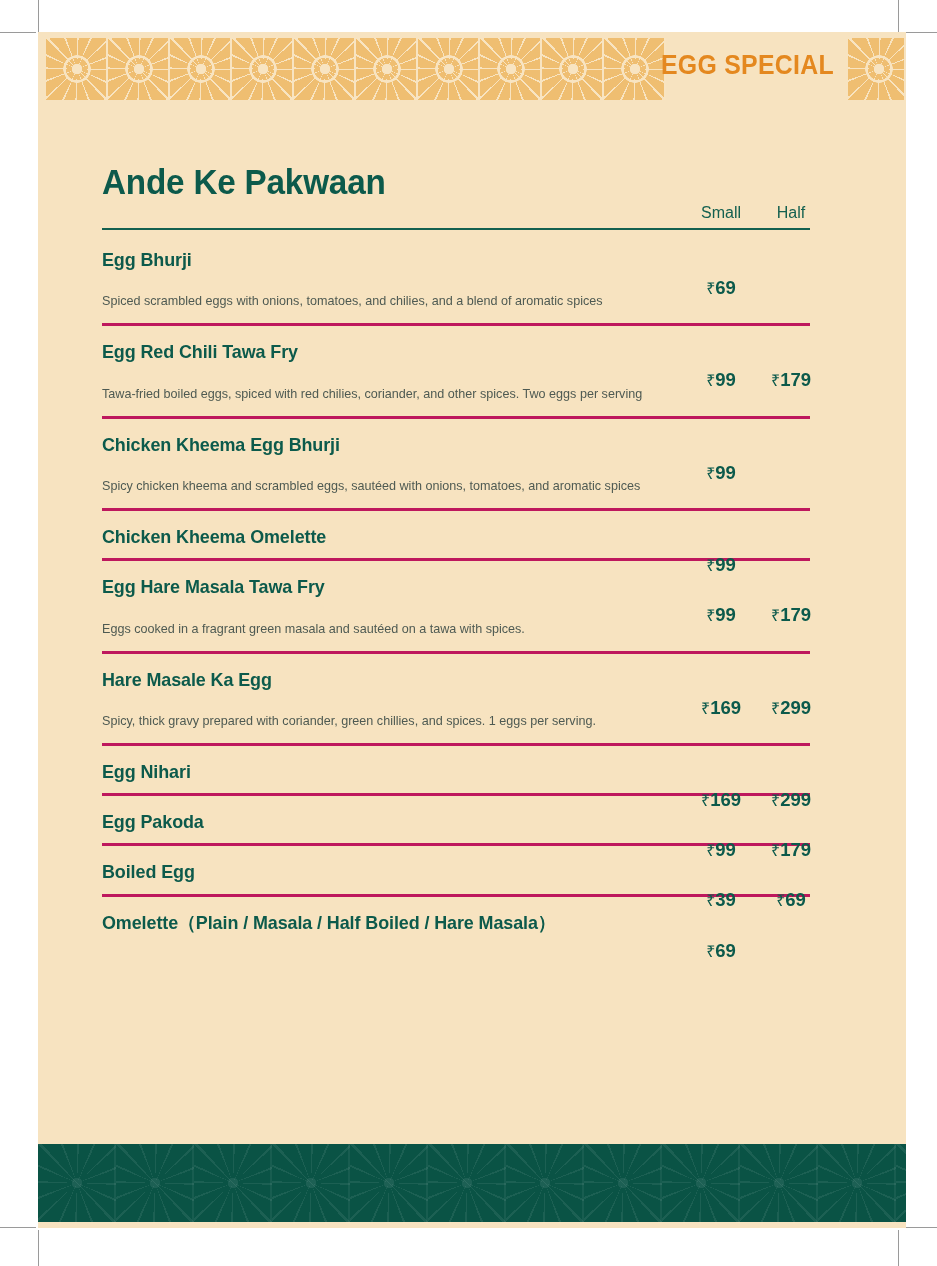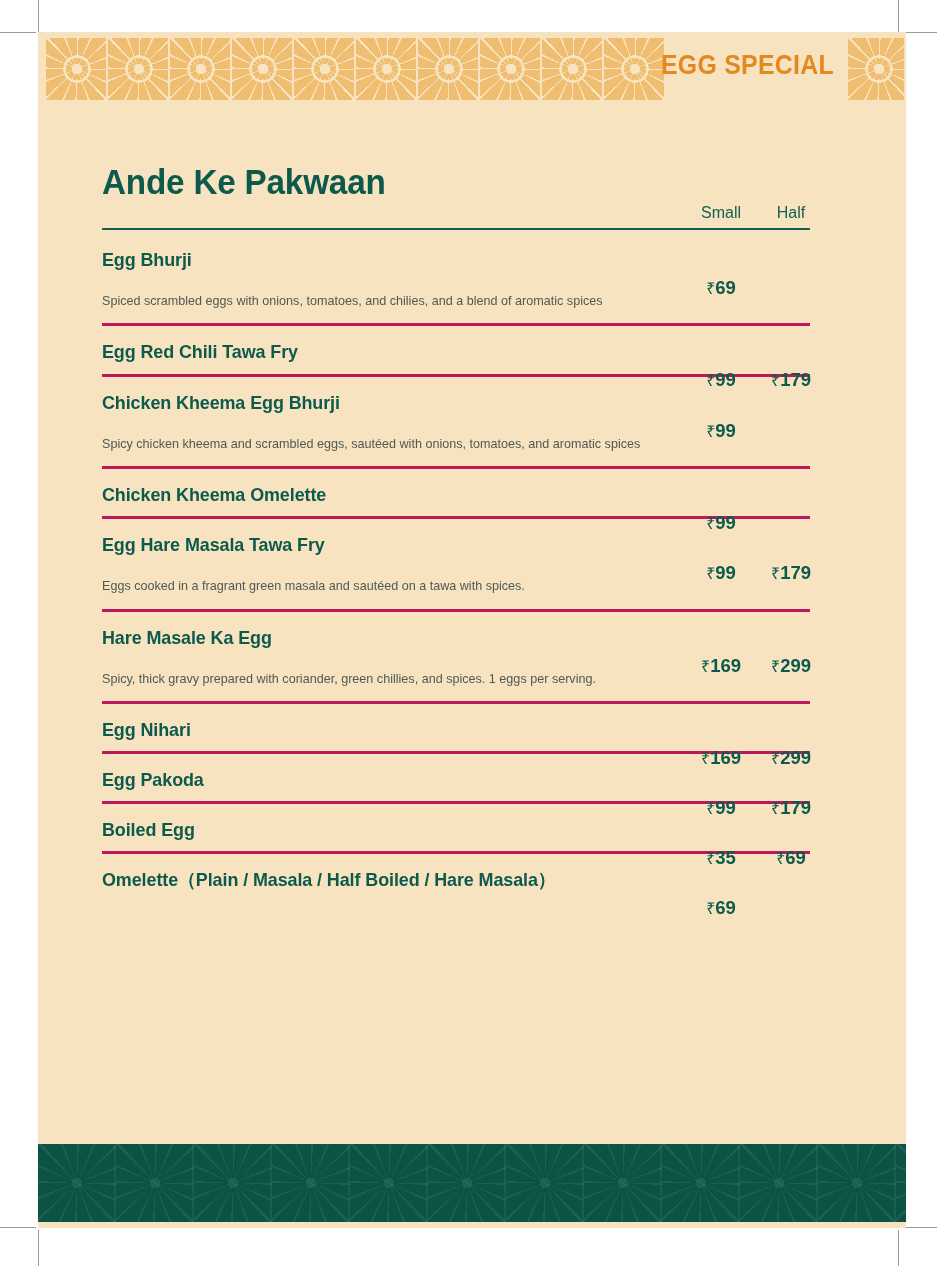--- a/index.html
+++ b/index.html
@@ -224,20 +224,21 @@
       </div>
 
       <div id="item-list">
           <div class="item">
             <div class="item-name">Egg Bhurji</div>
             <div class="item-desc">Spiced scrambled eggs with onions, tomatoes, and chilies, and a blend of aromatic spices</div>
             <div class="price price-small"><span class="rupee">₹</span><span>69</span></div>
           </div>
           <div class="item">
             <div class="item-name">Egg Red Chili Tawa Fry</div>
+            <div class="item-desc">Tawa-fried boiled eggs, spiced with red chilies, coriander, and other spices. Two eggs per serving</div>
             <div class="price price-small"><span class="rupee">₹</span><span>99</span></div>
             <div class="price price-large"><span class="rupee">₹</span><span>179</span></div>
           </div>
           <div class="item">
             <div class="item-name">Chicken Kheema Egg Bhurji</div>
             <div class="item-desc"> Spicy chicken kheema and scrambled eggs, sautéed with onions, tomatoes, and aromatic spices</div>
             <div class="price price-small"><span class="rupee">₹</span><span>99</span></div>
           </div>
           <div class="item">
             <div class="item-name">Chicken Kheema Omelette</div>
@@ -260,21 +261,21 @@
             <div class="price price-small"><span class="rupee">₹</span><span>169</span></div>
             <div class="price price-large"><span class="rupee">₹</span><span>299</span></div>
           </div>
           <div class="item">
             <div class="item-name">Egg Pakoda</div>
             <div class="price price-small"><span class="rupee">₹</span><span>99</span></div>
             <div class="price price-large"><span class="rupee">₹</span><span>179</span></div>
           </div>
           <div class="item">
             <div class="item-name">Boiled Egg</div>
-            <div class="price price-small"><span class="rupee">₹</span><span>35</span></div>
+            <div class="price price-small"><span class="rupee">₹</span><span>39</span></div>
             <div class="price price-large"><span class="rupee">₹</span><span>69</span></div>
           </div>
           <div class="item">
             <div class="item-name">Omelette（Plain / Masala / Half Boiled / Hare Masala）</div>
             <div class="price price-small"><span class="rupee">₹</span><span>69</span></div>
           </div>
         </div>
 
     </div>
 

